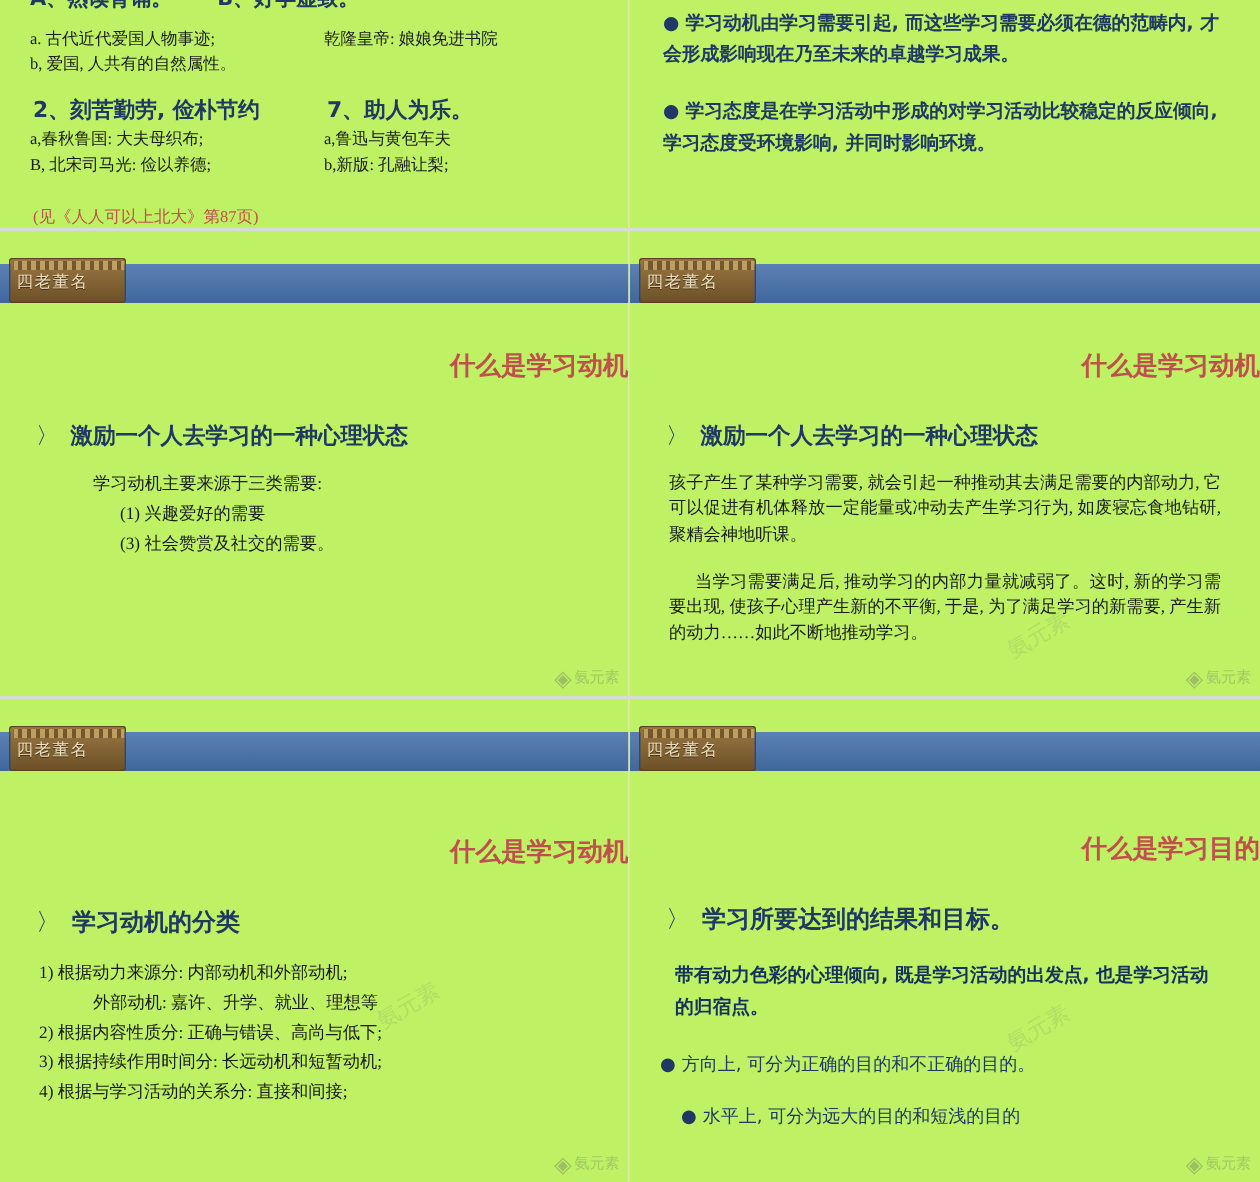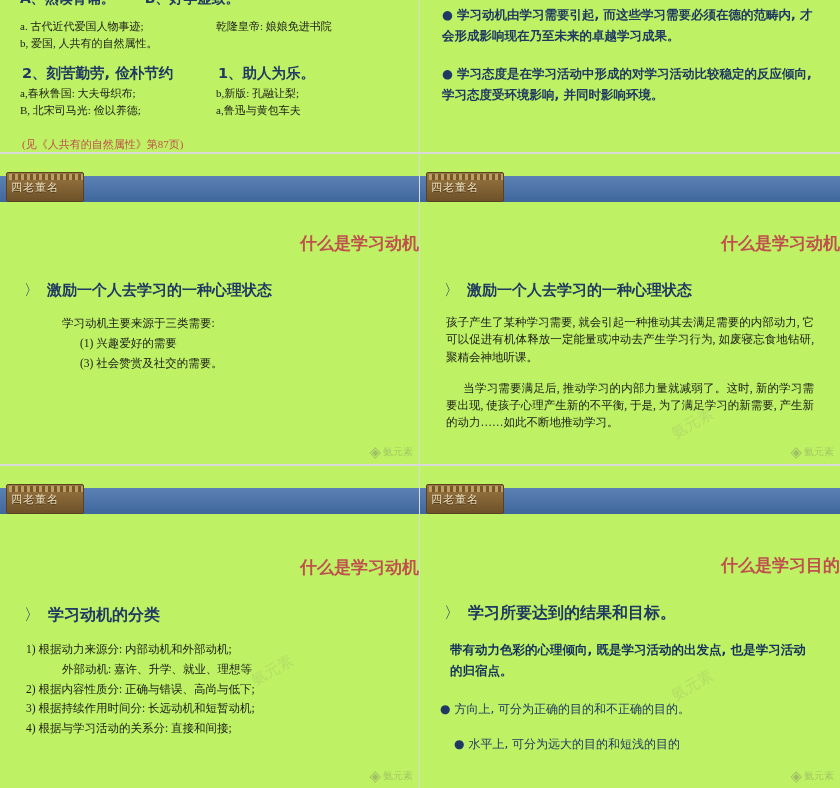--- a/index.html
+++ b/index.html
@@ -209,33 +209,33 @@
         <div class="col">
           <div>a. 古代近代爱国人物事迹;</div>
           <div>b, 爱国, 人共有的自然属性。</div>
         </div>
         <div class="col">
           <div>乾隆皇帝: 娘娘免进书院</div>
         </div>
       </div>
       <div class="hdr-row">
         <div class="c1">2、刻苦勤劳, 俭朴节约</div>
-        <div>1、助人为乐。</div>
+        <div>7、助人为乐。</div>
       </div>
       <div class="two-col">
         <div class="col">
           <div>a,春秋鲁国: 大夫母织布;</div>
           <div>B, 北宋司马光: 俭以养德;</div>
         </div>
         <div class="col">
+          <div>a,鲁迅与黄包车夫</div>
           <div>b,新版: 孔融让梨;</div>
-          <div>a,鲁迅与黄包车夫</div>
-        </div>
-      </div>
-      <div class="note">(见《人共有的自然属性》第87页)</div>
+        </div>
+      </div>
+      <div class="note">(见《人人可以上北大》第87页)</div>
     </div>
 
     <div class="vline"></div>
 
     <div class="slide s2">
       <div class="para">
         <span class="dot">●</span><span>学习动机由学习需要引起, 而这些学习需要必须在德的范畴内, 才会形成影响现在乃至未来的卓越学习成果。</span>
       </div>
       <div class="para">
         <span class="dot">●</span><span>学习态度是在学习活动中形成的对学习活动比较稳定的反应倾向, 学习态度受环境影响, 并同时影响环境。</span>

